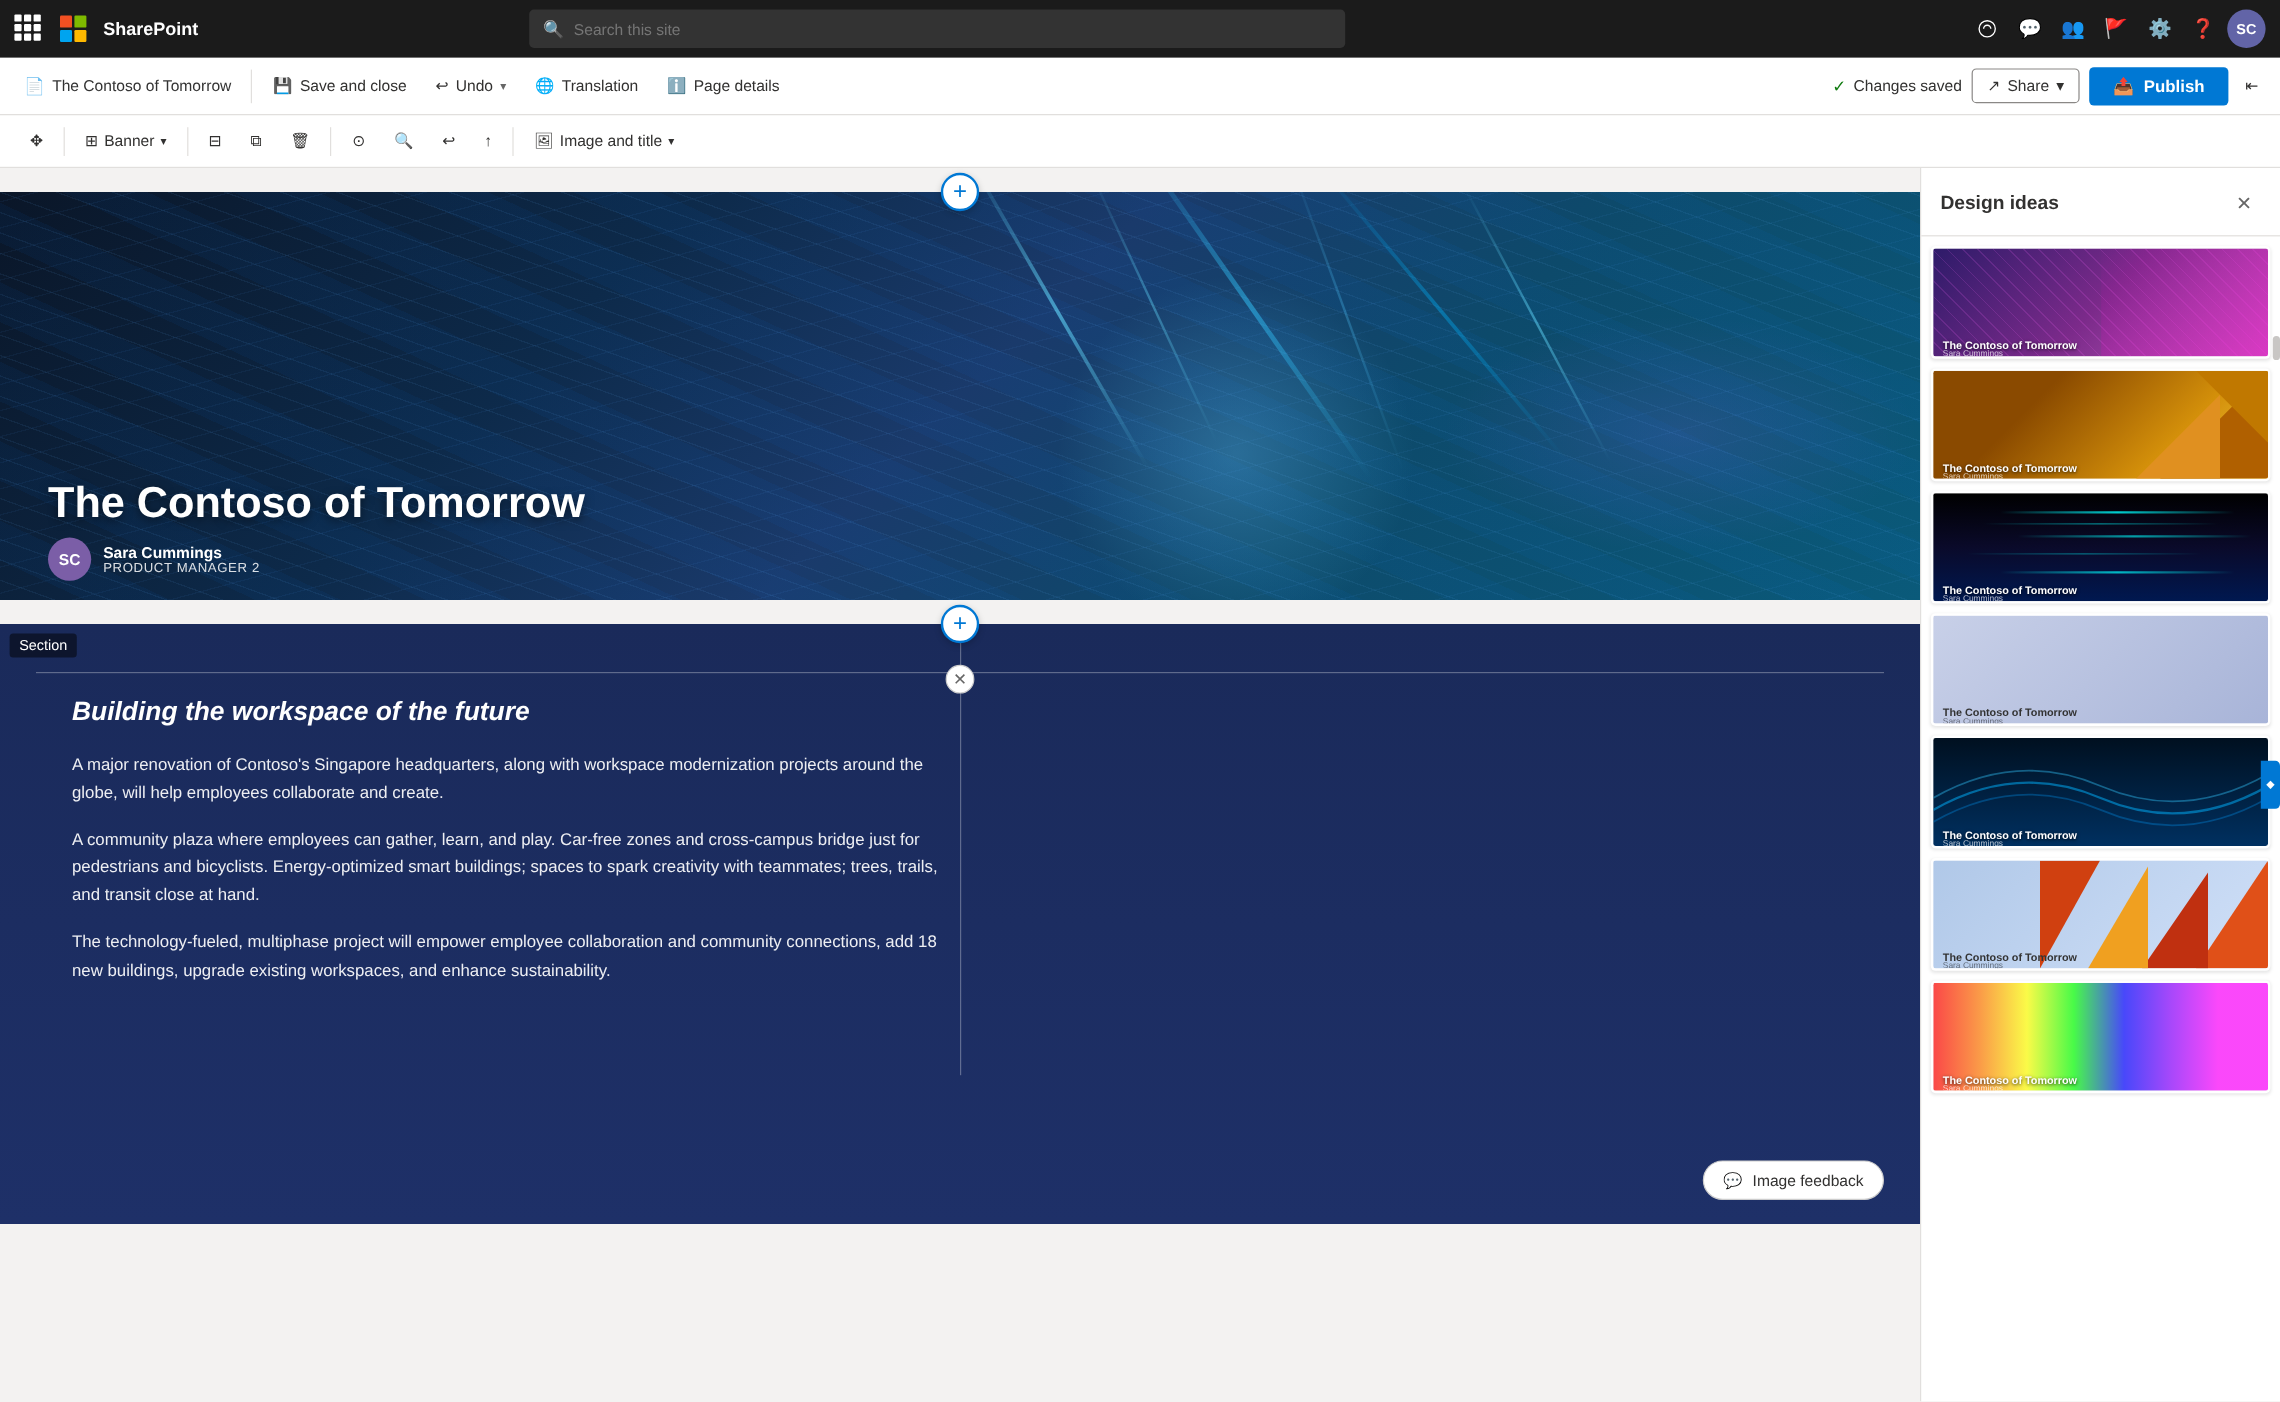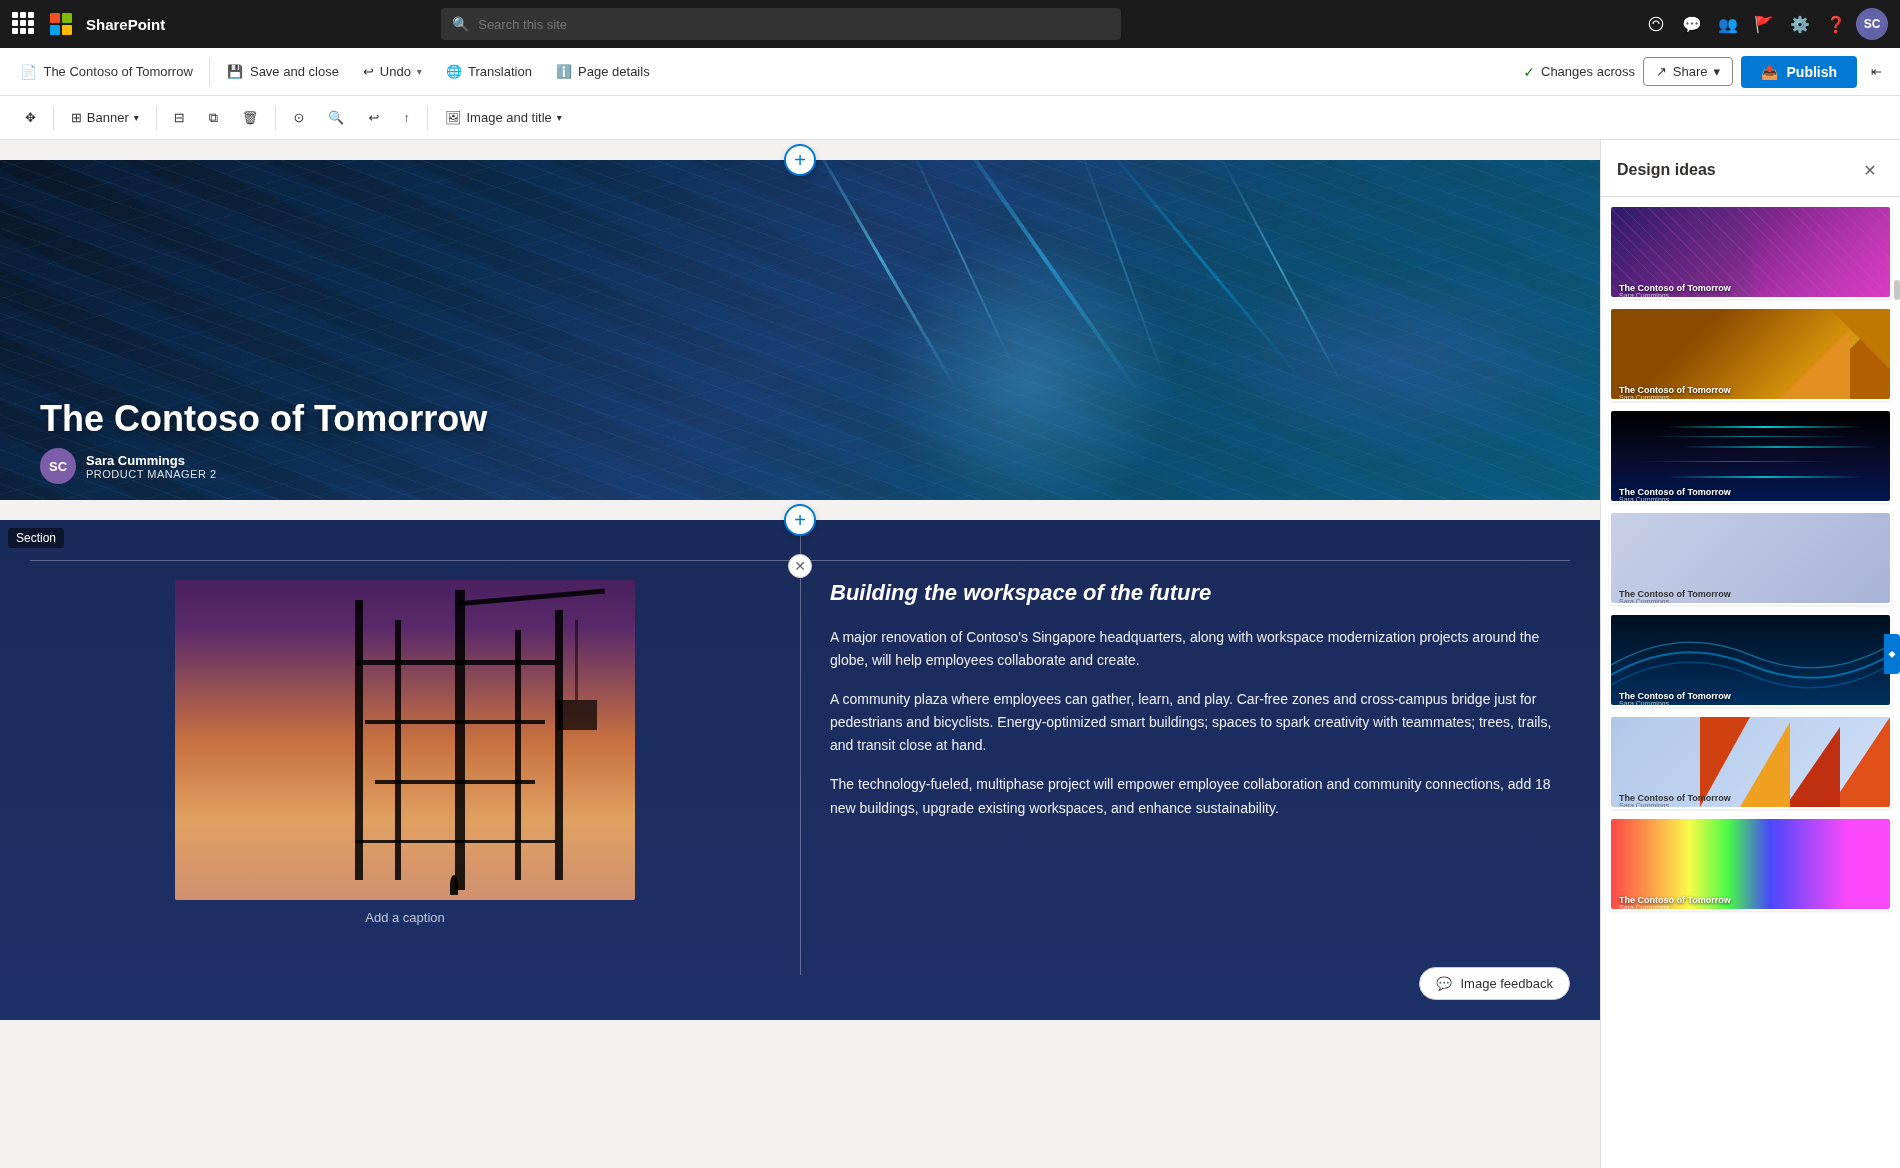--- a/index.html
+++ b/index.html
@@ -486,21 +486,21 @@
       <span>Translation</span>
     </button>
     <button class="toolbar-btn">
       <span>ℹ️</span>
       <span>Page details</span>
     </button>
   </div>
   <div class="toolbar-right">
     <div class="changes-saved">
       <span class="changes-saved-check">✓</span>
-      <span>Changes across</span>
+      <span>Changes saved</span>
     </div>
     <button class="share-btn">
       <span>↗</span>
       <span>Share</span>
       <span>▾</span>
     </button>
     <button class="publish-btn">
       <span>📤</span>
       <span>Publish</span>
     </button>
@@ -587,48 +587,20 @@
       <div class="add-section-btn" style="top:4px;">+</div>
     </div>
 
     <div class="section-area">
       <div class="section-label">Section</div>
       <div class="content-grid">
         <div class="content-divider-h"></div>
         <div class="content-divider-v"></div>
         <div class="section-x-btn">✕</div>
 
-        <div class="image-panel">
-          <div class="construction-img">
-            <div class="crane-silhouette"></div>
-
-            <div class="crane-elements">
-
-              <div class="scaffold" style="width:8px;height:280px;left:180px;top:20px;"></div>
-              <div class="scaffold" style="width:6px;height:260px;left:220px;top:40px;"></div>
-              <div class="scaffold" style="width:10px;height:300px;left:280px;top:10px;"></div>
-              <div class="scaffold" style="width:6px;height:250px;left:340px;top:50px;"></div>
-              <div class="scaffold" style="width:8px;height:270px;left:380px;top:30px;"></div>
-
-              <div class="scaffold" style="width:200px;height:5px;left:180px;top:80px;"></div>
-              <div class="scaffold" style="width:180px;height:4px;left:190px;top:140px;"></div>
-              <div class="scaffold" style="width:160px;height:4px;left:200px;top:200px;"></div>
-              <div class="scaffold" style="width:200px;height:3px;left:180px;top:260px;"></div>
-
-              <div class="scaffold" style="width:150px;height:5px;left:280px;top:15px;transform:rotate(-5deg);"></div>
-
-              <div class="scaffold" style="width:3px;height:80px;left:400px;top:40px;opacity:0.6;"></div>
-
-              <div class="scaffold" style="width:40px;height:30px;left:382px;top:120px;background:rgba(0,0,0,0.7);"></div>
-
-              <div class="scaffold" style="width:8px;height:20px;left:275px;bottom:5px;border-radius:50% 50% 0 0;background:rgba(0,0,0,0.9);"></div>
-            </div>
-          </div>
-          <div class="img-caption">Add a caption</div>
-        </div>
 
         <div class="text-panel">
           <div class="text-heading">Building the workspace of the future</div>
           <p class="text-para">A major renovation of Contoso's Singapore headquarters, along with workspace modernization projects around the globe, will help employees collaborate and create.</p>
           <p class="text-para">A community plaza where employees can gather, learn, and play. Car-free zones and cross-campus bridge just for pedestrians and bicyclists. Energy-optimized smart buildings; spaces to spark creativity with teammates; trees, trails, and transit close at hand.</p>
           <p class="text-para">The technology-fueled, multiphase project will empower employee collaboration and community connections, add 18 new buildings, upgrade existing workspaces, and enhance sustainability.</p>
         </div>
       </div>
 
       <button class="send-feedback-btn">

